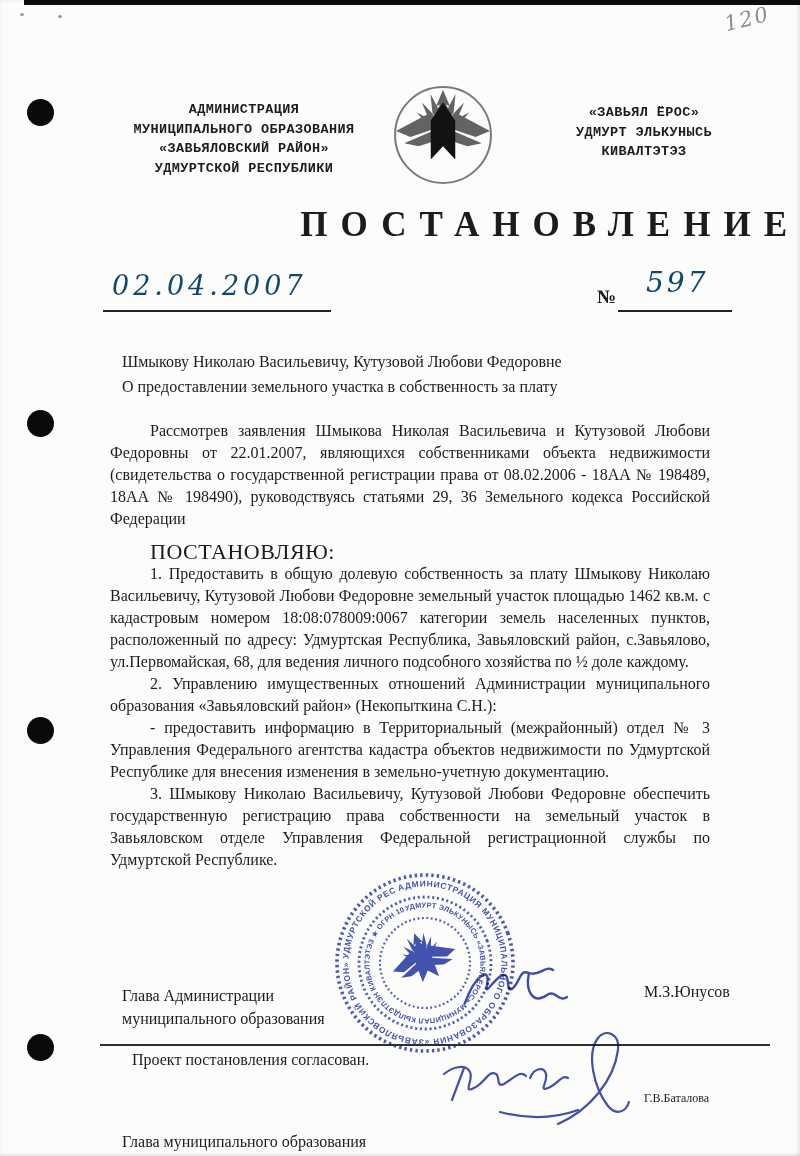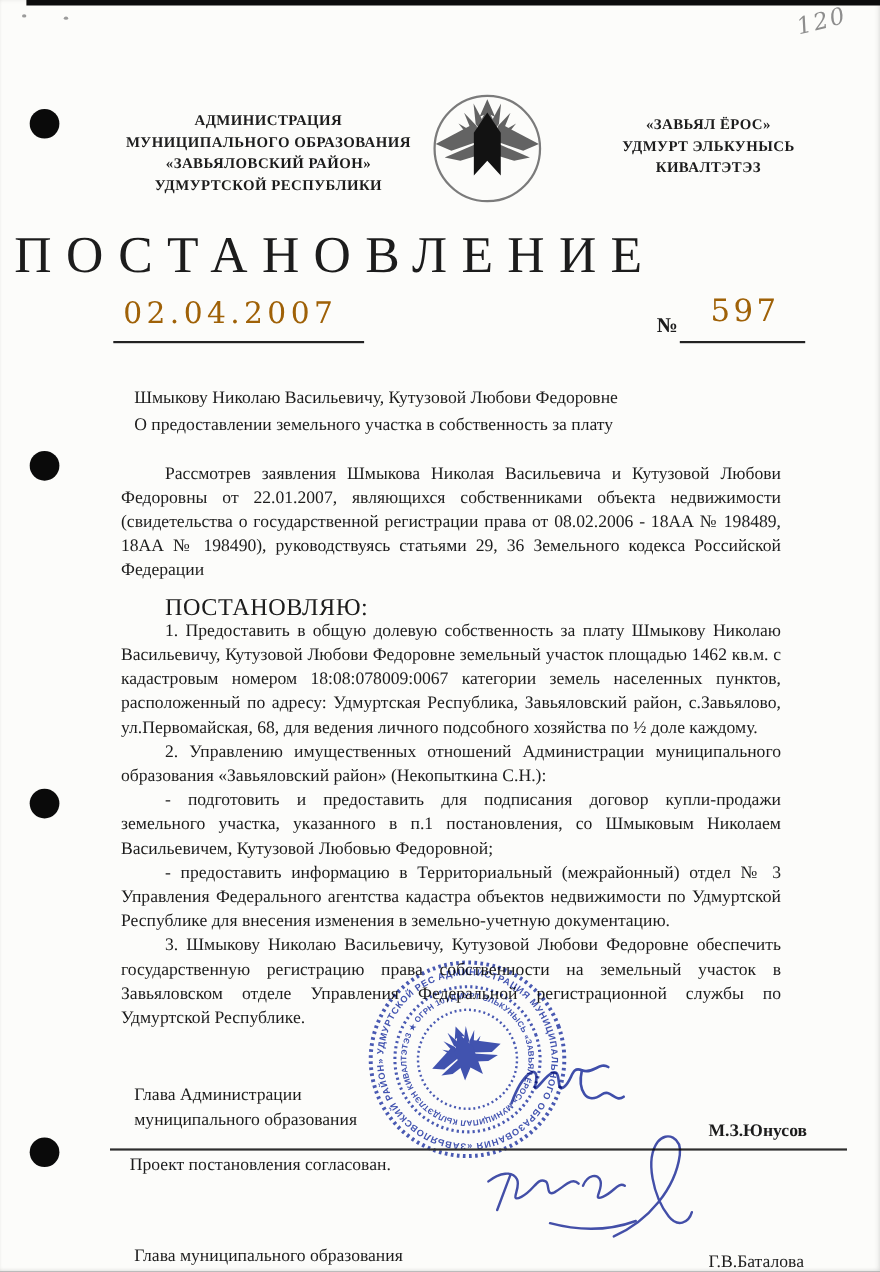--- a/index.html
+++ b/index.html
@@ -13,48 +13,48 @@
   .abs{position:absolute;}
   
   .top-scan-bar{left:24px;top:0;right:0;height:5px;background:#0d0d0d;}
   .speck{width:4px;height:3px;background:#9b9b9b;border-radius:50%;}
   .punch-hole{width:27px;height:27px;border-radius:50%;background:#0a0a0a;left:27px;}
   .page-marker{
     right:30px;top:7px;font-family:"DejaVu Serif",serif;font-style:italic;
     font-size:21px;color:#8d8d8d;transform:rotate(-14deg);letter-spacing:2px;
   }
   
-  .org-block{font-weight:bold;text-align:center;font-size:13.5px;line-height:19.5px;letter-spacing:.4px;}
+  .org-block{font-weight:bold;text-align:center;font-size:13.5px;line-height:19.5px;letter-spacing:.4px;font-family:Liberation Mono, monospace;}
   .org-left{left:92px;top:100px;width:304px;}
   .org-right{left:508px;top:103px;width:272px;}
   .logo{left:392px;top:84px;width:102px;height:102px;}
   
   .doc-title{
-    left:0;top:205px;width:100%;text-align:left;font-weight:normal;
-    font-size:47px;letter-spacing:13px;text-indent:13px;
+    left:0;top:205px;width:100%;text-align:right;font-weight:bold;
+    font-size:35px;letter-spacing:13px;text-indent:13px;
   }
-  .hand{font-family:"DejaVu Serif",serif;color:#a16207;}
+  .hand{font-family:"DejaVu Serif",serif;font-style:italic;color:#0c4a6e;}
   .date-hand{left:112px;top:270px;font-size:27px;letter-spacing:4px;}
   .date-underline{left:103px;top:310px;width:228px;height:2px;background:#222;}
   .num-label{left:597px;top:286px;font-size:19px;font-weight:bold;}
   .num-underline{left:618px;top:310px;width:114px;height:2px;background:#222;}
   .num-hand{left:646px;top:266px;font-size:28px;letter-spacing:3px;}
   
   .subject{left:122px;top:349px;width:580px;font-size:16px;line-height:25px;}
   .body-flow{left:110px;top:420px;width:600px;font-size:16px;line-height:22px;text-align:justify;}
   .body-flow p{margin:0;text-indent:40px;}
   .body-flow p.preamble{margin-bottom:11px;}
   .resolve-heading{font-weight:normal;text-indent:0;letter-spacing:.5px;margin:0 0 12px 0;font-size:22px;}
   
   .sig-title-1{left:122px;top:984px;font-size:16px;line-height:23px;}
-  .sig-name-1{left:644px;top:1020px;font-size:16px;font-weight:bold;}
+  .sig-name-1{left:644px;top:983px;font-size:16px;}
   .approval-divider{left:100px;top:1044px;width:670px;height:2px;background:#2e2e2e;}
-  .agreed-note{left:118px;top:1051px;font-size:16px;text-align:right;}
+  .agreed-note{left:132px;top:1051px;font-size:16px;text-align:right;}
   .sig-title-2{left:122px;top:1133px;font-size:16px;}
-  .sig-name-2{left:644px;top:1091px;font-size:16px;margin-top:48px;}
+  .sig-name-2{left:644px;top:1091px;font-size:12px;}
   
   .seal{left:330px;top:868px;width:190px;height:190px;mix-blend-mode:multiply;opacity:.92;}
   .ink{mix-blend-mode:multiply;}
   .seal-ring-text{font-family:"Liberation Sans",sans-serif;font-weight:bold;fill:#3245ad;}
 </style>
 </head>
 <body>
 
 <div class="page">
 
@@ -109,21 +109,20 @@
   <div class="abs subject">
     <div>Шмыкову Николаю Васильевичу, Кутузовой Любови Федоровне</div>
     <div>О предоставлении земельного участка  в собственность за плату</div>
   </div>
 
   <div class="abs body-flow">
     <p class="preamble">Рассмотрев заявления Шмыкова Николая Васильевича и Кутузовой Любови Федоровны от 22.01.2007, являющихся  собственниками объекта недвижимости (свидетельства о государственной регистрации права от 08.02.2006 - 18АА № 198489, 18АА № 198490), руководствуясь статьями 29, 36 Земельного кодекса Российской Федерации</p>
     <p class="resolve-heading">ПОСТАНОВЛЯЮ:</p>
     <p>1. Предоставить в общую долевую собственность за плату Шмыкову Николаю Васильевичу, Кутузовой Любови Федоровне земельный участок  площадью 1462 кв.м. с кадастровым номером 18:08:078009:0067 категории земель населенных пунктов, расположенный по адресу: Удмуртская Республика, Завьяловский район, с.Завьялово, ул.Первомайская, 68,  для ведения личного подсобного хозяйства по ½ доле каждому.</p>
     <p>2. Управлению имущественных отношений Администрации муниципального образования «Завьяловский район» (Некопыткина С.Н.):</p>
-    <p>- подготовить и предоставить для подписания договор купли-продажи земельного участка, указанного в п.1 постановления,  со Шмыковым Николаем Васильевичем, Кутузовой Любовью Федоровной;</p>
     <p>- предоставить информацию в Территориальный (межрайонный) отдел № 3 Управления Федерального агентства кадастра объектов недвижимости по Удмуртской Республике для внесения изменения в земельно-учетную документацию.</p>
     <p>3. Шмыкову Николаю Васильевичу, Кутузовой Любови Федоровне обеспечить государственную регистрацию права собственности на земельный участок в Завьяловском отделе Управления Федеральной регистрационной службы по Удмуртской Республике.</p>
   </div>
 
   <div class="abs sig-title-1">
     <div>Глава Администрации</div>
     <div>муниципального образования</div>
   </div>
   <div class="abs sig-name-1">М.З.Юнусов</div>
 

